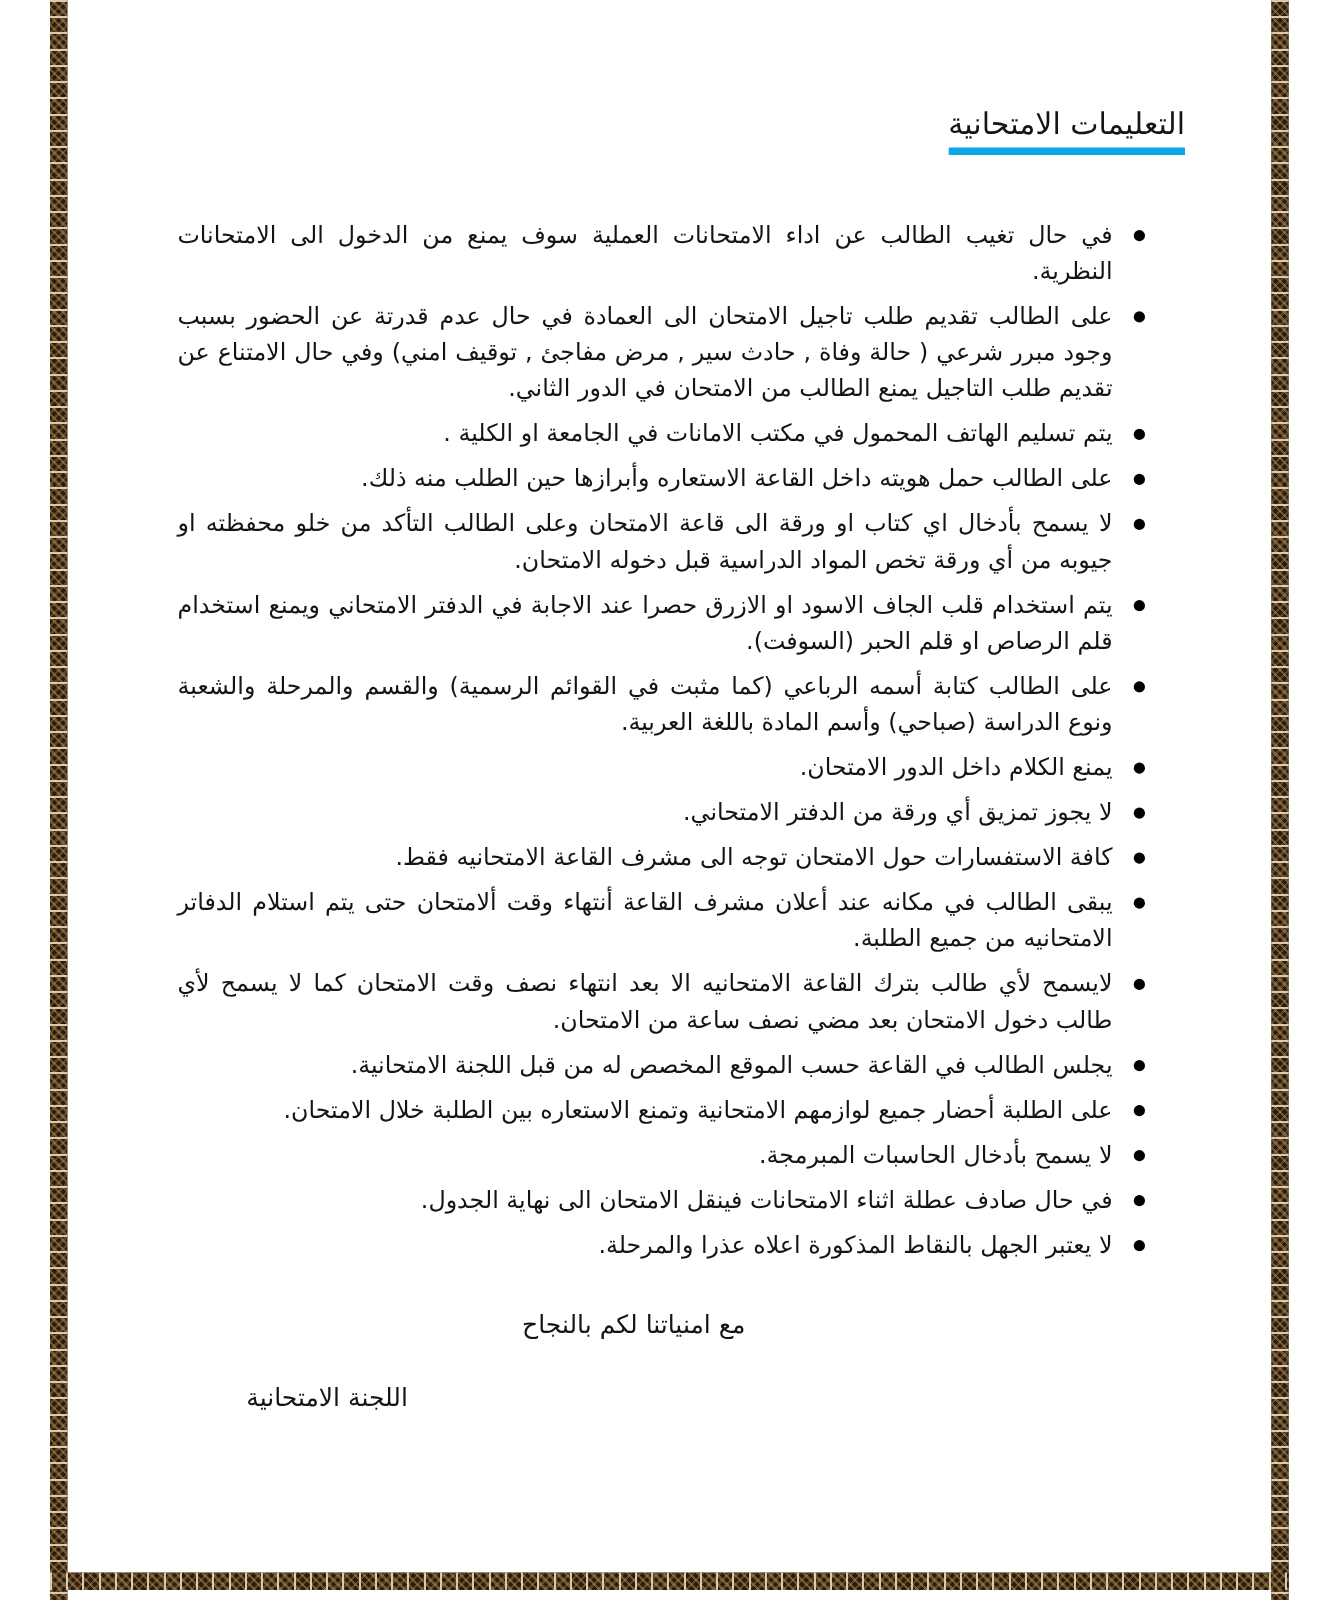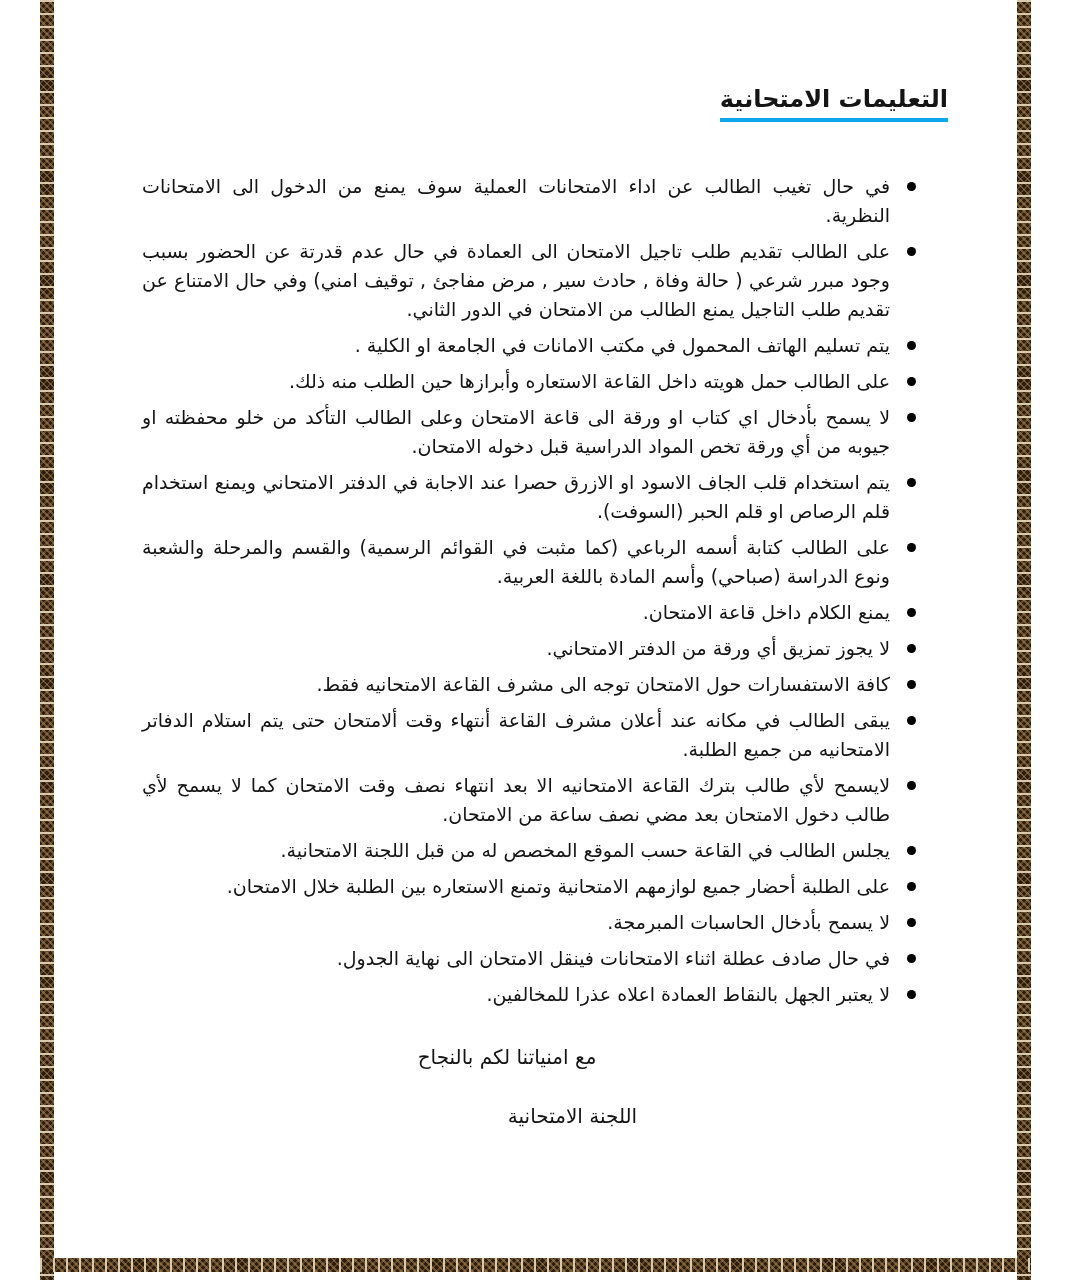--- a/index.html
+++ b/index.html
@@ -38,24 +38,24 @@
   .doc {
     position:absolute;
     top:0; left:122px; width:826px;
     direction:rtl;
     text-align:right;
   }
   .title-row { text-align:right; margin-top:84px; }
   .doc-title {
     display:inline-block;
     font-size:24px;
-    font-weight:bold;
+    font-weight:normal;
     line-height:1.3;
     padding-bottom:3px;
-    border-bottom:4px solid #0ea5e9;
+    border-bottom:6px solid #0ea5e9;
   }
   ul.instructions {
     margin:50px 0 0 0;
     padding:0;
     list-style:none;
   }
   ul.instructions li {
     position:relative;
     padding-right:58px;
     margin-bottom:7px;
@@ -77,21 +77,21 @@
     font-size:20px;
     line-height:29px;
     text-align:center;
     position:relative;
     right:28px;
   }
   .signature {
     margin-top:30px;
     font-size:20px;
     line-height:29px;
-    text-align:center;
+    text-align:left;
     padding-left:75px;
   }
 </style>
 </head>
 <body>
 
 <div class="page">
 
   <div class="border-strip border-v border-left"></div>
   <div class="border-strip border-v border-right"></div>
@@ -104,30 +104,30 @@
     </div>
 
     <ul class="instructions">
       <li>في حال تغيب الطالب عن اداء الامتحانات العملية سوف يمنع من الدخول الى الامتحانات النظرية.</li>
       <li>على الطالب تقديم طلب تاجيل الامتحان الى العمادة في حال عدم قدرتة عن الحضور بسبب وجود مبرر شرعي ( حالة وفاة , حادث سير , مرض مفاجئ , توقيف امني) وفي حال الامتناع عن تقديم طلب التاجيل يمنع الطالب من الامتحان في الدور الثاني.</li>
       <li>يتم تسليم الهاتف المحمول في مكتب الامانات في الجامعة او الكلية .</li>
       <li>على الطالب حمل هويته داخل القاعة الاستعاره وأبرازها حين الطلب منه ذلك.</li>
       <li>لا يسمح بأدخال اي كتاب او ورقة الى قاعة الامتحان وعلى الطالب التأكد من خلو محفظته او جيوبه من أي ورقة تخص المواد الدراسية قبل دخوله الامتحان.</li>
       <li>يتم استخدام قلب الجاف الاسود او الازرق حصرا عند الاجابة في الدفتر الامتحاني ويمنع استخدام قلم الرصاص او قلم الحبر (السوفت).</li>
       <li>على الطالب كتابة أسمه الرباعي (كما مثبت في القوائم الرسمية) والقسم والمرحلة والشعبة ونوع الدراسة (صباحي) وأسم المادة باللغة العربية.</li>
-      <li>يمنع الكلام داخل قاعة الامتحان.</li>
+      <li>يمنع الكلام داخل الدور الامتحان.</li>
       <li>لا يجوز تمزيق أي ورقة من الدفتر الامتحاني.</li>
       <li>كافة الاستفسارات حول الامتحان توجه الى مشرف القاعة الامتحانيه فقط.</li>
       <li>يبقى الطالب في مكانه عند أعلان مشرف القاعة أنتهاء وقت ألامتحان حتى يتم استلام الدفاتر الامتحانيه من جميع الطلبة.</li>
       <li>لايسمح لأي طالب بترك القاعة الامتحانيه الا بعد انتهاء نصف وقت الامتحان كما لا يسمح لأي طالب دخول الامتحان بعد مضي نصف ساعة من الامتحان.</li>
       <li>يجلس الطالب في القاعة حسب الموقع المخصص له من قبل اللجنة الامتحانية.</li>
       <li>على الطلبة أحضار جميع لوازمهم الامتحانية وتمنع الاستعاره بين الطلبة خلال الامتحان.</li>
       <li>لا يسمح بأدخال الحاسبات المبرمجة.</li>
       <li>في حال صادف عطلة اثناء الامتحانات فينقل الامتحان الى نهاية الجدول.</li>
-      <li>لا يعتبر الجهل بالنقاط العمادة اعلاه عذرا للمخالفين.</li>
+      <li>لا يعتبر الجهل بالنقاط المذكورة اعلاه عذرا والمرحلة.</li>
     </ul>
 
     <div class="closing">مع امنياتنا لكم بالنجاح</div>
 
     <div class="signature">اللجنة الامتحانية</div>
 
   </div>
 
 </div>
 

